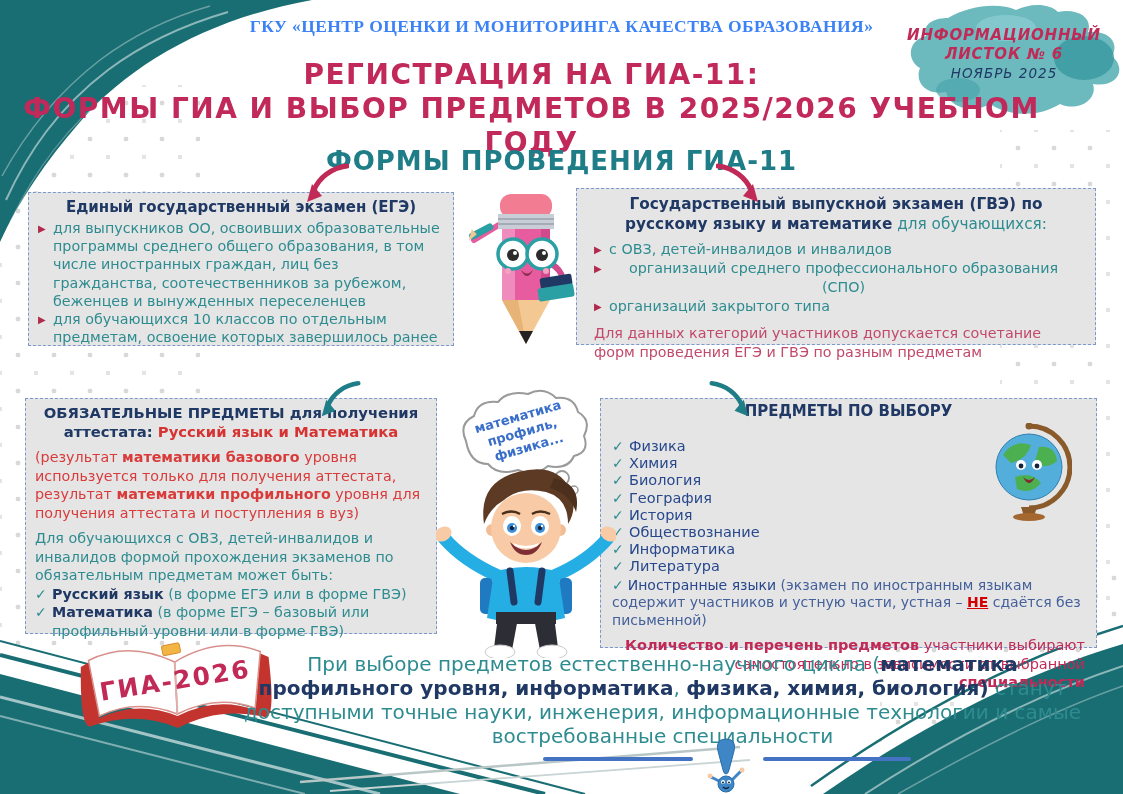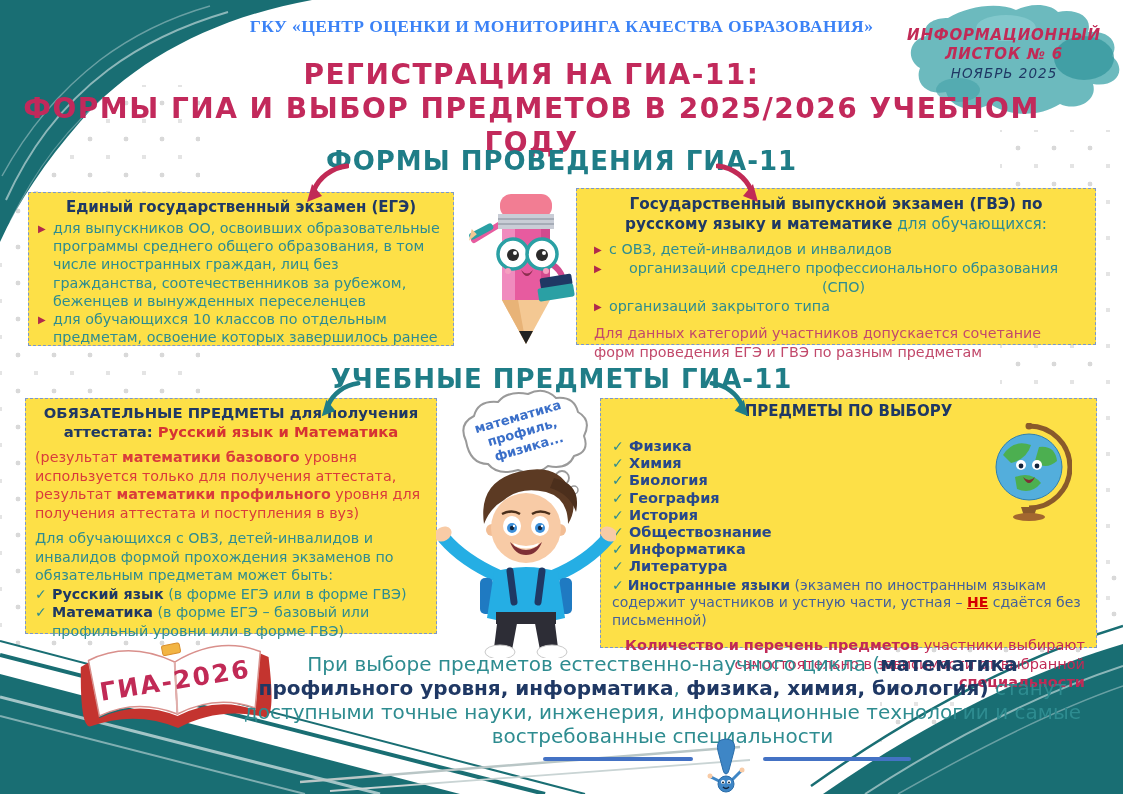--- a/index.html
+++ b/index.html
@@ -16,21 +16,21 @@
               font-size:17.5px;letter-spacing:.4px;z-index:3;}
   .badge-text{left:892px;top:26px;width:224px;text-align:center;z-index:4;line-height:19px;}
   .badge-l1,.badge-l2{color:#C12A56;font-weight:bold;font-style:italic;font-size:15px;letter-spacing:.8px;}
   .badge-l3{color:#1F3864;font-style:italic;font-size:13.5px;letter-spacing:1px;}
   .main-title{left:0;right:60px;top:58px;text-align:center;color:#C2295B;font-weight:bold;
               font-size:28px;line-height:34px;letter-spacing:1.5px;z-index:3;}
   
   .sec-head{left:0;right:0;text-align:center;color:#1F7D87;font-weight:600;
             font-size:26px;letter-spacing:1px;z-index:3;}
   
-  .box{position:absolute;background:#fde047;border:1.5px dashed #7B97CC;z-index:2;box-sizing:border-box;}
+  .box{position:absolute;background:#e5e5e5;border:1.5px dashed #7B97CC;z-index:2;box-sizing:border-box;}
   .box-title{color:#1F3864;font-weight:bold;text-align:center;}
   .teal{color:#2E8C90;}
   .navy{color:#1F3864;}
   .crimson{color:#C12A56;text-align:right;}
   .redtx{color:#D93B3B;}
   .brow{display:flex;align-items:flex-start;}
   .bglyph{flex:none;width:15px;color:#B02A4C;font-size:10px;padding-top:3.5px;}
   .cglyph{flex:none;width:17px;color:#2E8C90;font-weight:bold;font-size:14px;}
   .box-ege{left:28px;top:192px;width:426px;height:154px;padding:5px 9px;}
   .box-ege .box-title{font-size:15px;margin-bottom:3px;}
@@ -38,21 +38,21 @@
   .box-gve{left:576px;top:188px;width:520px;height:157px;padding:5px 17px;}
   .box-gve .box-title{font-size:15.3px;line-height:20px;}
   .box-gve .btext{font-size:14.3px;line-height:19px;text-align:center;}
   .gve-note{font-size:14.3px;line-height:19px;margin-top:8px;color:#C2496B;}
   .box-mand{left:25px;top:398px;width:412px;height:236px;padding:4px 9px;}
   .box-mand .box-title{font-size:14.8px;line-height:19px;}
   .box-mand .para{font-size:14.3px;line-height:18.5px;margin-top:7px;}
   .box-choice{left:600px;top:398px;width:497px;height:250px;padding:3px 11px;}
   .box-choice .box-title{font-size:15px;margin-bottom:18px;}
   .subj-row{display:flex;font-size:14.5px;line-height:17.2px;}
-  .subj-name{color:#27488C;font-weight:bold;text-align:center;}
+  .subj-name{color:#27488C;font-weight:normal;text-align:center;}
   .foreign{font-size:14px;line-height:17.5px;color:#44609B;margin-top:1px;}
   .choice-note{font-size:14.5px;line-height:18.5px;margin-top:7px;font-weight:normal;}
   
   .footer-text{left:240px;top:652px;width:845px;text-align:center;color:#2E8C90;
                font-size:20px;line-height:24px;z-index:3;font-weight:500;}
   .footer-text b{color:#1F3864;}
   .bline{position:absolute;top:757px;height:4px;background:#4472C4;z-index:3;border-radius:2px;}
   svg{display:block;}
   svg text{font-family:"DejaVu Sans","Liberation Sans",sans-serif;}
 </style>
@@ -168,21 +168,20 @@
     <span class="bglyph">▶</span>
     <span class="btext teal">организаций среднего профессионального образования (СПО)</span>
   </div>
   <div class="brow">
     <span class="bglyph">▶</span>
     <span class="btext teal">организаций закрытого типа</span>
   </div>
   <div class="gve-note">Для данных категорий участников допускается сочетание форм проведения ЕГЭ и ГВЭ по разным предметам</div>
 </div>
 
-<div class="abs sec-head" style="top:364px;">УЧЕБНЫЕ ПРЕДМЕТЫ ГИА-11</div>
 <svg class="abs" style="left:318px;top:376px;z-index:3;" width="44" height="42" viewBox="0 0 44 46">
   <path d="M42,8 C26,10 14,20 9,32" fill="none" stroke="#1F7D87" stroke-width="5" stroke-linecap="round"></path>
   <polygon points="2,44 17,38 7,26" fill="#1F7D87"></polygon>
 </svg>
 <svg class="abs" style="left:708px;top:376px;z-index:3;" width="44" height="42" viewBox="0 0 44 46">
   <path d="M2,8 C18,10 30,20 35,32" fill="none" stroke="#1F7D87" stroke-width="5" stroke-linecap="round"></path>
   <polygon points="42,44 27,38 37,26" fill="#1F7D87"></polygon>
 </svg>
 
 <div class="box box-mand">

